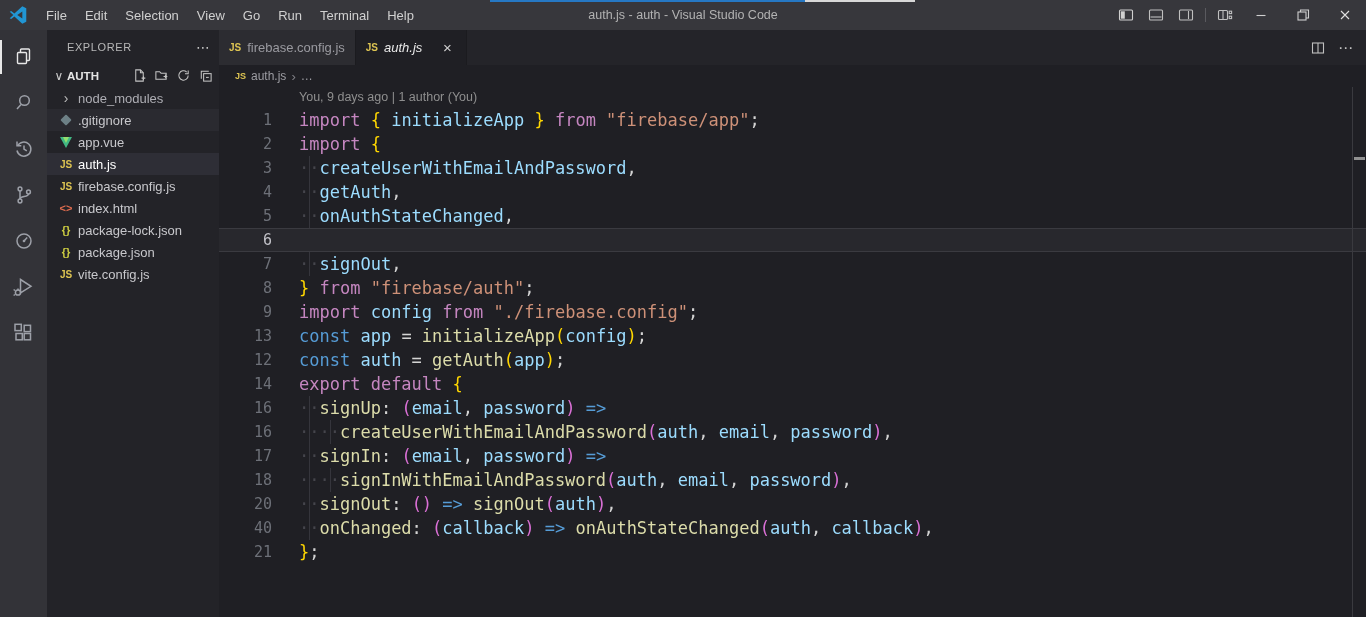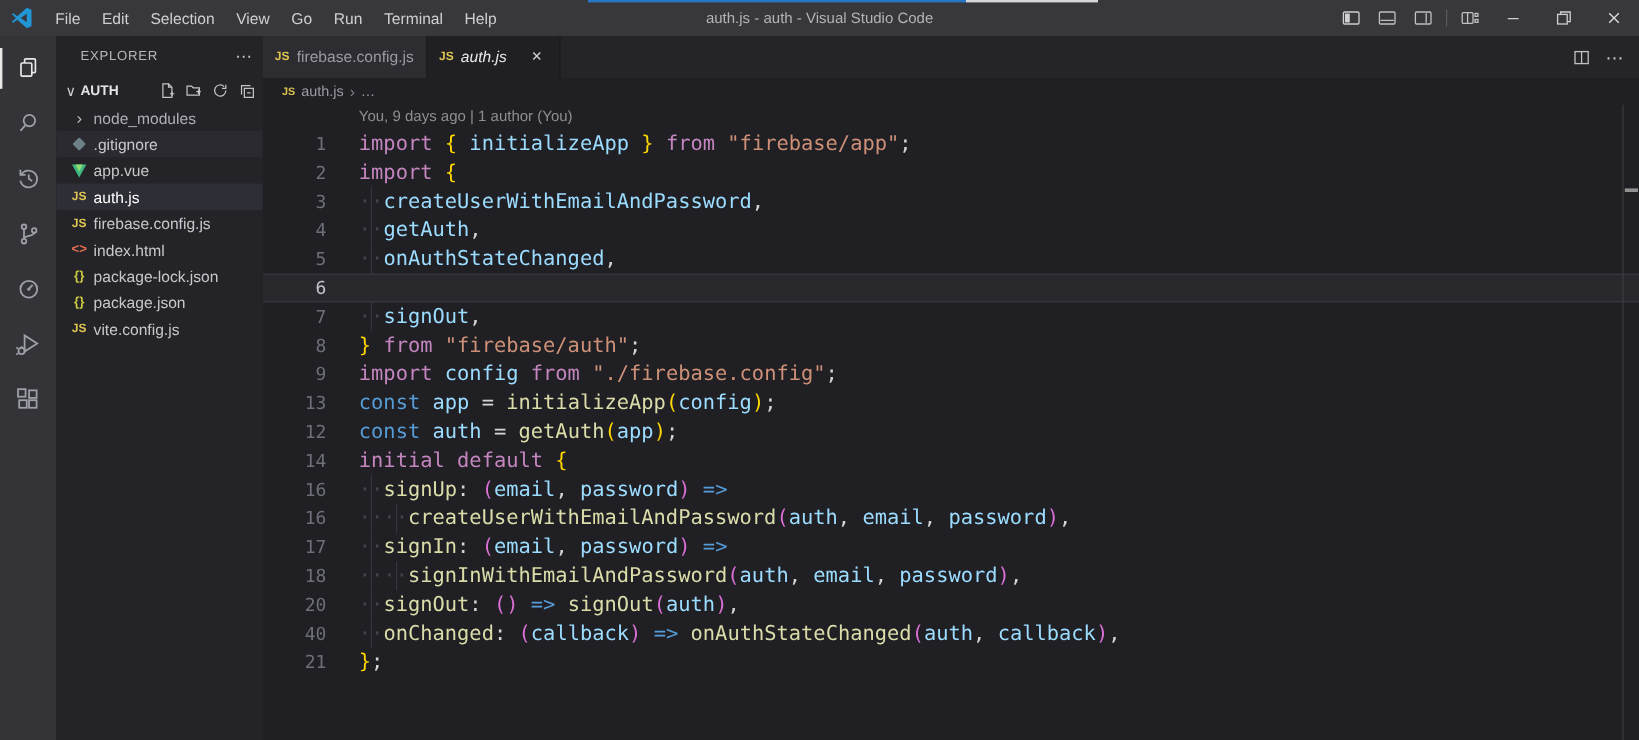--- a/index.html
+++ b/index.html
@@ -377,21 +377,21 @@
             <div class="code-line">
               <span class="ln">13</span>
               <span class="lc"><span style="color: rgb(86, 156, 214);">const </span><span style="color: rgb(156, 220, 254);">app </span><span style="color: rgb(212, 212, 212);">= </span><span style="color: rgb(220, 220, 170);">initializeApp</span><span style="color: rgb(255, 215, 0);">(</span><span style="color: rgb(156, 220, 254);">config</span><span style="color: rgb(255, 215, 0);">)</span><span style="color: rgb(212, 212, 212);">;</span></span>
             </div>
             <div class="code-line">
               <span class="ln">12</span>
               <span class="lc"><span style="color: rgb(86, 156, 214);">const </span><span style="color: rgb(156, 220, 254);">auth </span><span style="color: rgb(212, 212, 212);">= </span><span style="color: rgb(220, 220, 170);">getAuth</span><span style="color: rgb(255, 215, 0);">(</span><span style="color: rgb(156, 220, 254);">app</span><span style="color: rgb(255, 215, 0);">)</span><span style="color: rgb(212, 212, 212);">;</span></span>
             </div>
             <div class="code-line">
               <span class="ln">14</span>
-              <span class="lc"><span style="color: rgb(197, 134, 192);">initial </span><span style="color: rgb(197, 134, 192);">default </span><span style="color: rgb(255, 215, 0);">{</span></span>
+              <span class="lc"><span style="color: rgb(197, 134, 192);">export </span><span style="color: rgb(197, 134, 192);">default </span><span style="color: rgb(255, 215, 0);">{</span></span>
             </div>
             <div class="code-line">
               <span class="ln">16</span>
               <span class="lc"><span class="guide" style="left: calc(1ch + 27px);"></span><span class="ws">··</span><span style="color: rgb(220, 220, 170);">signUp</span><span style="color: rgb(212, 212, 212);">: </span><span style="color: rgb(218, 112, 214);">(</span><span style="color: rgb(156, 220, 254);">email</span><span style="color: rgb(212, 212, 212);">, </span><span style="color: rgb(156, 220, 254);">password</span><span style="color: rgb(218, 112, 214);">)</span><span style="color: rgb(212, 212, 212);"> </span><span style="color: rgb(86, 156, 214);">=&gt;</span></span>
             </div>
             <div class="code-line">
               <span class="ln">16</span>
               <span class="lc"><span class="guide" style="left: calc(1ch + 27px);"></span><span class="guide" style="left: calc(3ch + 27px);"></span><span class="ws">····</span><span style="color: rgb(220, 220, 170);">createUserWithEmailAndPassword</span><span style="color: rgb(218, 112, 214);">(</span><span style="color: rgb(156, 220, 254);">auth</span><span style="color: rgb(212, 212, 212);">, </span><span style="color: rgb(156, 220, 254);">email</span><span style="color: rgb(212, 212, 212);">, </span><span style="color: rgb(156, 220, 254);">password</span><span style="color: rgb(218, 112, 214);">)</span><span style="color: rgb(212, 212, 212);">,</span></span>
             </div>
             <div class="code-line">

